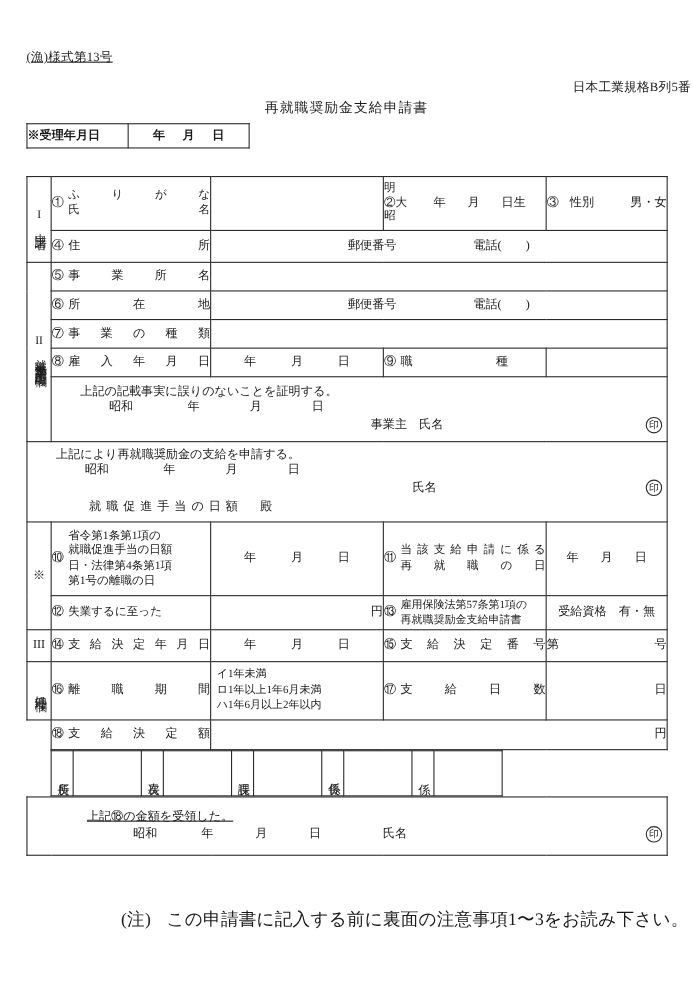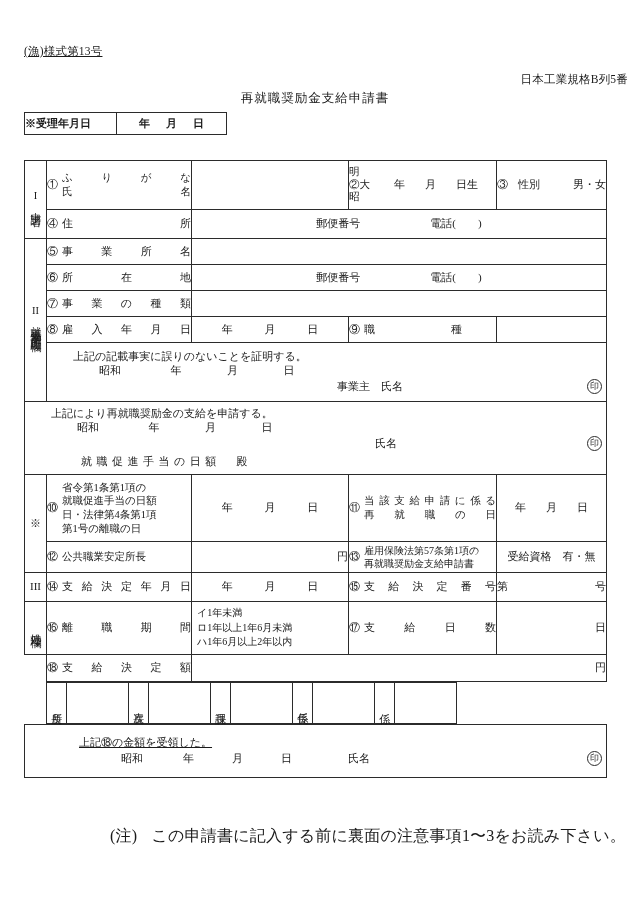--- a/index.html
+++ b/index.html
@@ -549,21 +549,21 @@
             <span>日</span>
           </div>
         </td>
       </tr>
 
       <tr>
         <td class="lbl" style="height:30px">
           <div class="lbl-row">
             <span class="num">⑫</span>
             <span class="cap-block">
-                <span class="ln plain">公共職業安定所長</span>
+                <span class="ln plain">失業するに至った</span>
               </span>
           </div>
         </td>
         <td class="val val-right">円</td>
         <td class="lbl">
           <div class="lbl-row">
             <span class="num">⑬</span>
             <span class="cap-block" style="font-size:10px">
               <span class="ln plain">雇用保険法第57条第1項の</span>
               <span class="ln plain">再就職奨励金支給申請書</span>

